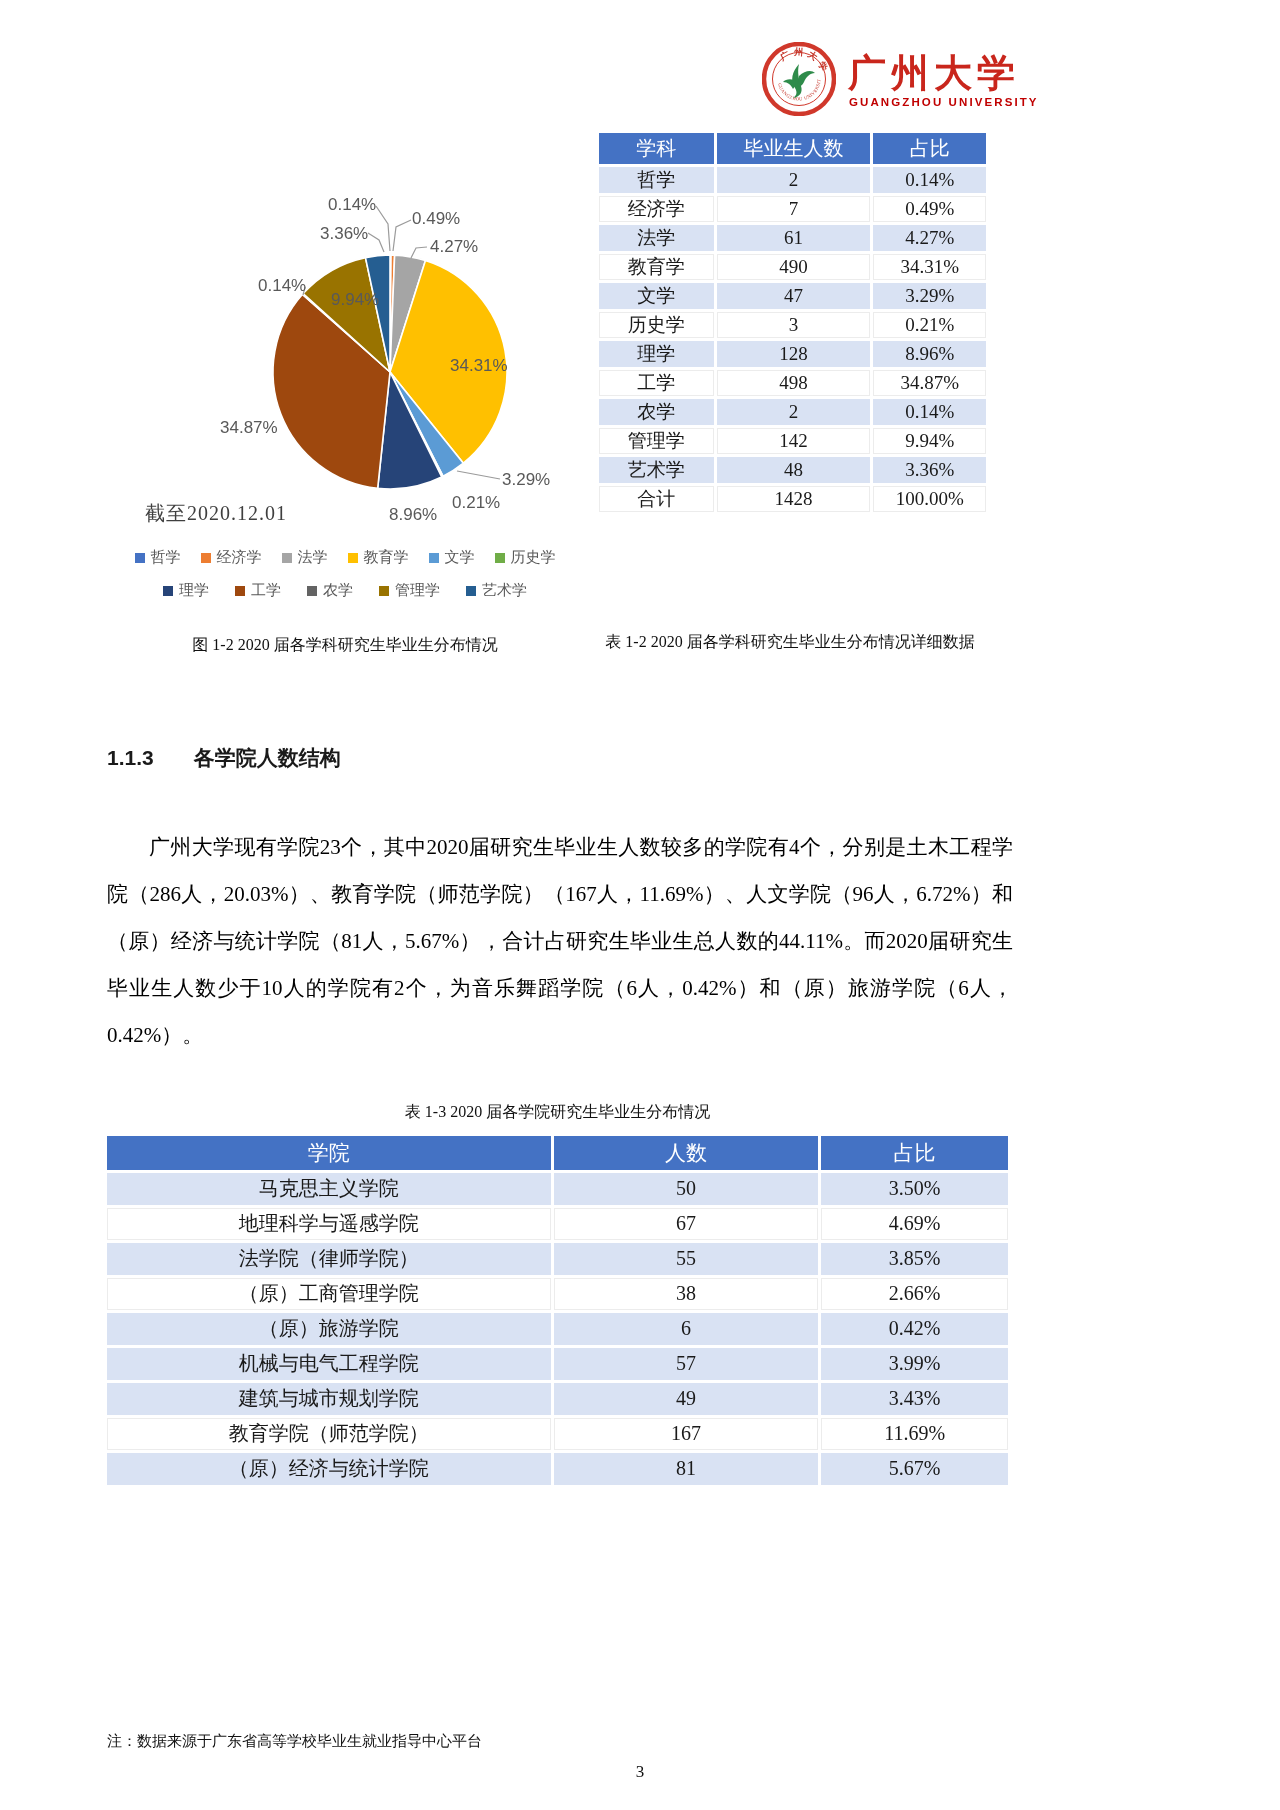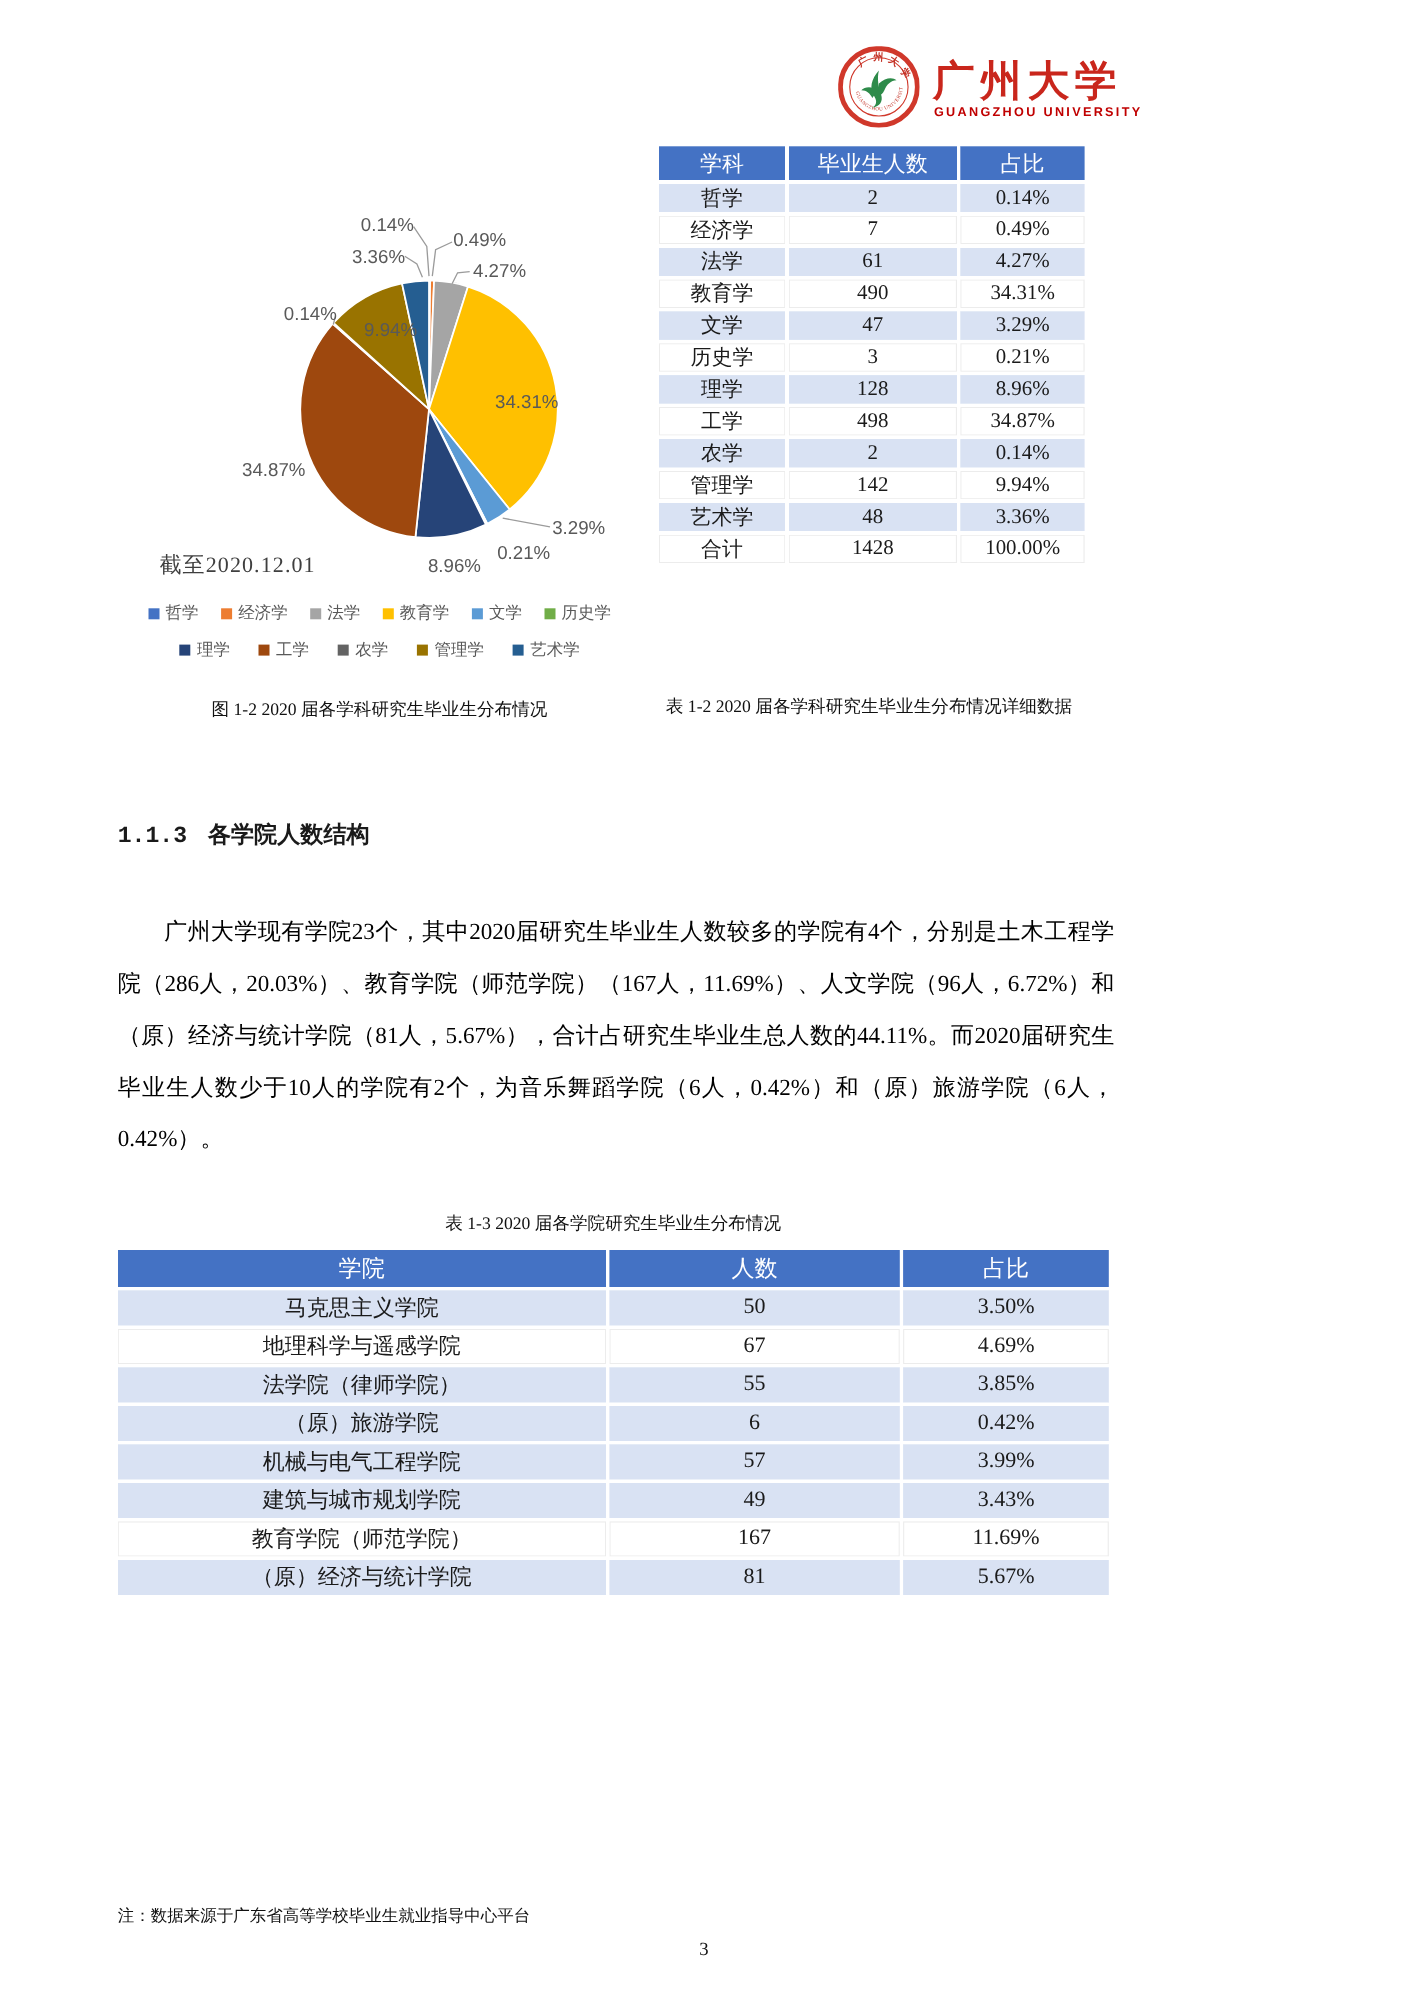--- a/index.html
+++ b/index.html
@@ -43,22 +43,22 @@
   .doc-table tr.plain td{background:#fff;box-shadow:inset 0 0 0 1px #ececec;}
 
   .disc-table-wrap{position:absolute;left:599px;top:133px;width:387px;}
   .disc-table-wrap th{height:32px;font-size:20px;margin-left:44px;}
   .disc-table-wrap td{height:28px;font-size:19px;}
   .tbl-caption{position:absolute;text-align:center;font-size:16px;color:#111;}
   #disc-caption{left:580px;top:632px;width:420px;}
 
   
   .sec-head{position:absolute;left:107px;top:744px;font-size:21px;font-weight:bold;}
-  .sec-num{font-family:Liberation Mono, monospace;}
-  .sec-title{font-family:Liberation Serif, serif;margin-left:19px;}
+  .sec-num{font-family:Liberation Sans, sans-serif;}
+  .sec-title{font-family:Liberation Serif, serif;margin-left:40px;}
   .para{position:absolute;left:107px;top:824px;width:906px;font-size:21px;line-height:47px;
         text-align:justify;text-indent:2em;color:#000;}
 
   
   #college-title{left:107px;top:1102px;width:901px;}
   .college-table-wrap{position:absolute;left:107px;top:1136px;width:901px;}
   .college-table-wrap th{height:35px;font-size:21px;}
   .college-table-wrap td{height:35px;font-size:20px;}
 
   .footnote{position:absolute;left:107px;top:1732px;font-size:15px;color:#111;}
@@ -288,20 +288,25 @@
         <tr class="plain">
           <td>地理科学与遥感学院</td>
           <td>67</td>
           <td>4.69%</td>
         </tr>
         <tr class="shaded">
           <td>法学院（律师学院）</td>
           <td>55</td>
           <td>3.85%</td>
         </tr>
+        <tr class="plain">
+          <td>（原）工商管理学院</td>
+          <td>38</td>
+          <td>2.66%</td>
+        </tr>
         <tr class="shaded">
           <td>（原）旅游学院</td>
           <td>6</td>
           <td>0.42%</td>
         </tr>
         <tr class="shaded">
           <td>机械与电气工程学院</td>
           <td>57</td>
           <td>3.99%</td>
         </tr>

